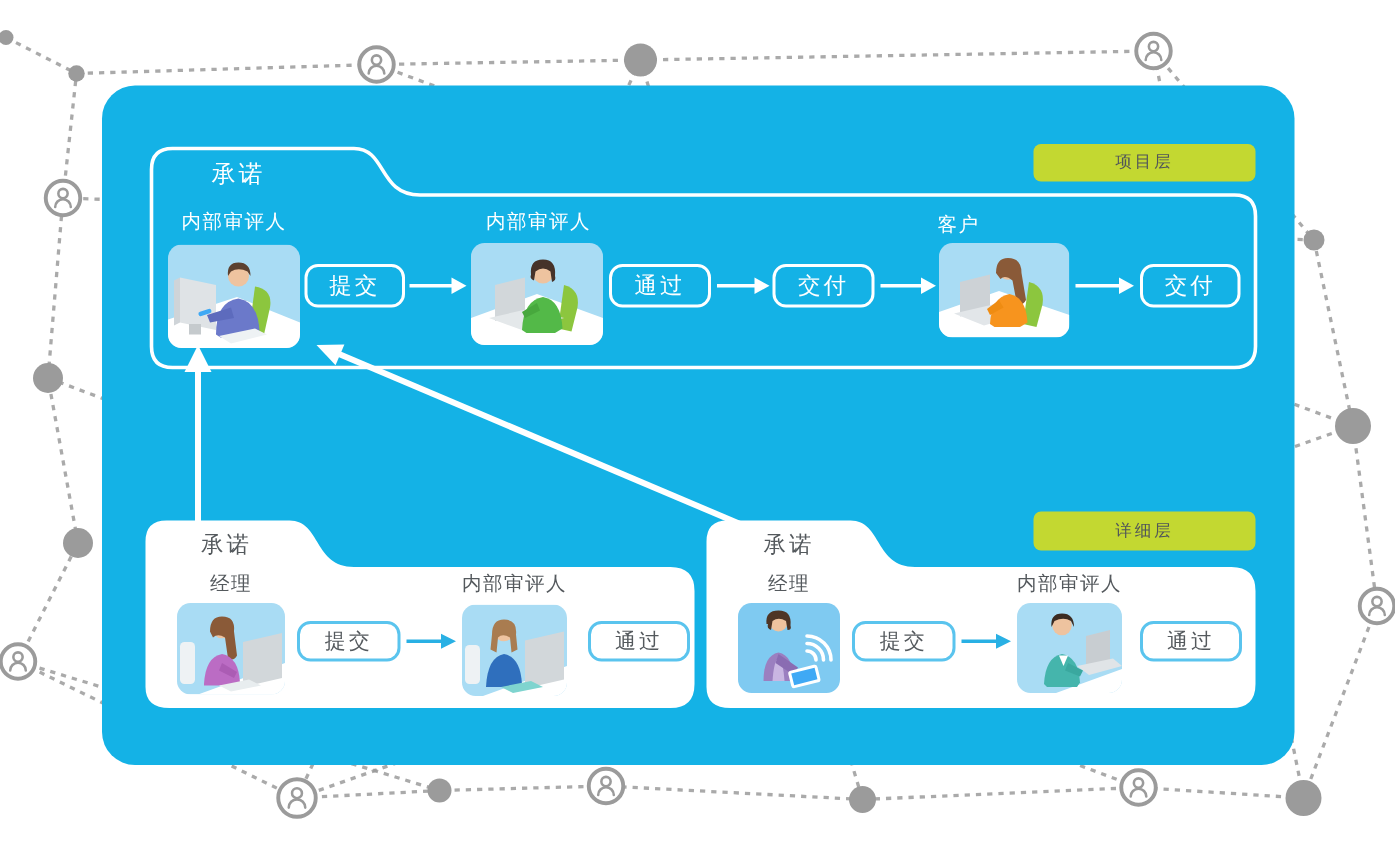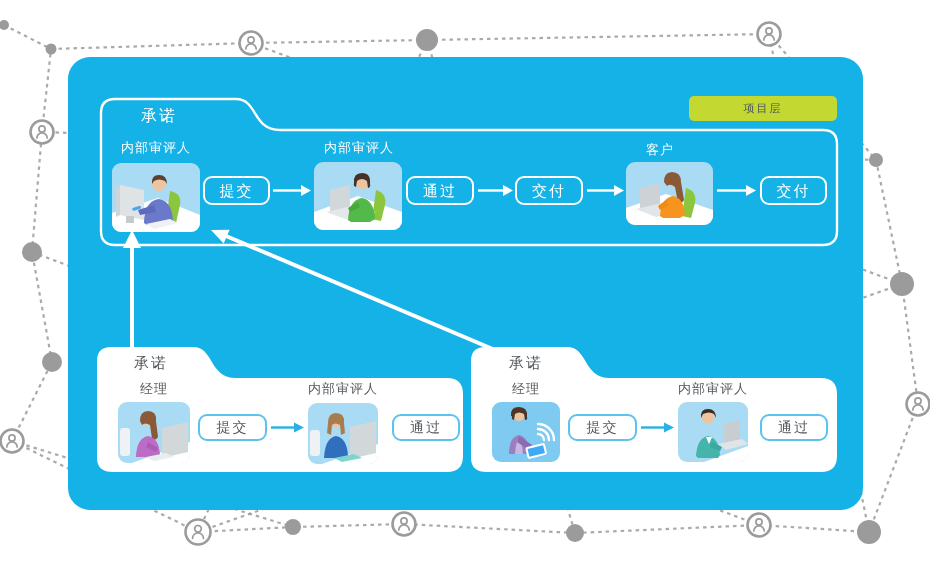--- a/index.html
+++ b/index.html
@@ -169,21 +169,21 @@
       <polygon fill="var(--arrow-blue)" points="674,427.5 664,422.5 664,432.5"></polygon>
     </g>
   </svg>
 
   <div class="content badge" style="left:689px;top:96px;width:148px;height:25px;line-height:25px;">项目层</div>
 
   <div class="content tab-label" style="left:141px;top:106px;">承诺</div>
 
   <div class="content role" style="left:106px;top:139px;">内部审评人</div>
   <div class="content role" style="left:309px;top:139px;">内部审评人</div>
-  <div class="content role" style="left:610px;top:141px;">客户</div>
+  <div class="content role" style="left:589px;top:141px;">客户</div>
 
   <div class="content pic" style="left:112px;top:163px;width:88px;height:69px;">
     <svg viewBox="0 0 88 69">
       <rect class="sky" width="88" height="69"></rect>
       <path d="M0 50 L46 35 L88 52 L88 69 L0 69 Z" fill="#ffffff"></path>
       <path d="M58 28 q12 2 10 14 l-4 18 -10 -2 z" fill="var(--chair-green)"></path>
       <polygon points="8,22 32,27 32,57 8,52" fill="#dfe3e6"></polygon>
       <polygon points="4,24 8,22 8,52 4,54" fill="#cfd4d8"></polygon>
       <rect x="14" y="53" width="8" height="7" fill="#c5cacd"></rect>
       <circle cx="47" cy="21" r="7" fill="#eec39f"></circle>
@@ -224,20 +224,21 @@
       <polygon points="10,47 36,41 58,47 30,55" fill="#e2e6e9"></polygon>
       <circle cx="46" cy="18" r="6.5" fill="#eec39f"></circle>
       <path d="M38 20 q0 -10 8 -10 q9 0 9 10 l3 18 q-2 4 -6 3 l-3 -16 q-5 -4 -8 -1 z" fill="#8a5a38"></path>
       <path d="M34 54 q1 -18 13 -20 q11 2 12 19 l-5 3 -17 0 z" fill="#f7941e"></path>
       <path d="M40 38 l-8 6 2 4 9 -5 z" fill="#ef8c12"></path>
     </svg>
   </div>
 
   <div class="content flow-btn" style="left:760px;top:176px;width:67px;height:29px;line-height:25px;">交付</div>
 
+  <div class="content badge" style="left:689px;top:341px;width:148px;height:26px;line-height:26px;">详细层</div>
 
   <div class="content tab-label dark" style="left:134px;top:354px;">承诺</div>
   <div class="content role dark" style="left:104px;top:380px;">经理</div>
   <div class="content role dark" style="left:293px;top:380px;">内部审评人</div>
 
   <div class="content pic" style="left:118px;top:402px;width:72px;height:61px;">
     <svg viewBox="0 0 72 61">
       <rect class="sky" width="72" height="61"></rect>
       <path d="M14 61 L72 40 L72 61 Z" fill="#ffffff"></path>
       <rect x="2" y="26" width="10" height="28" rx="3" fill="#eef2f4"></rect>

